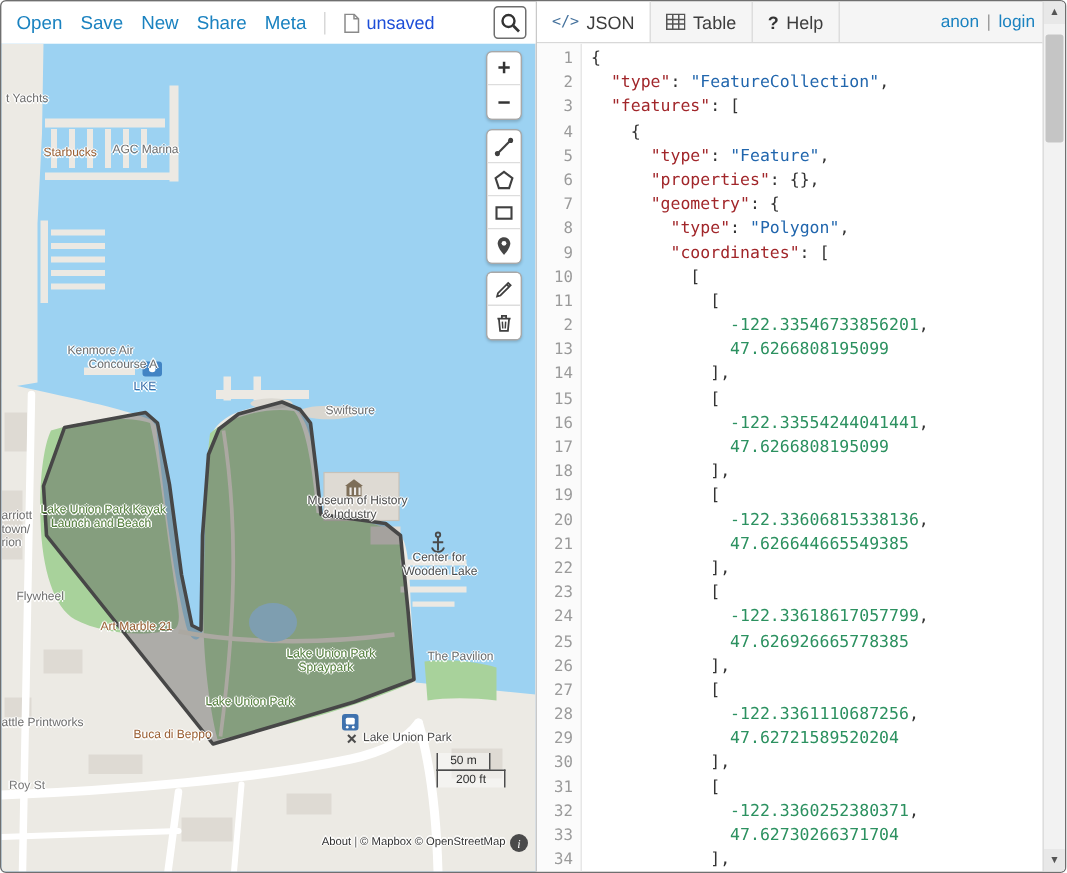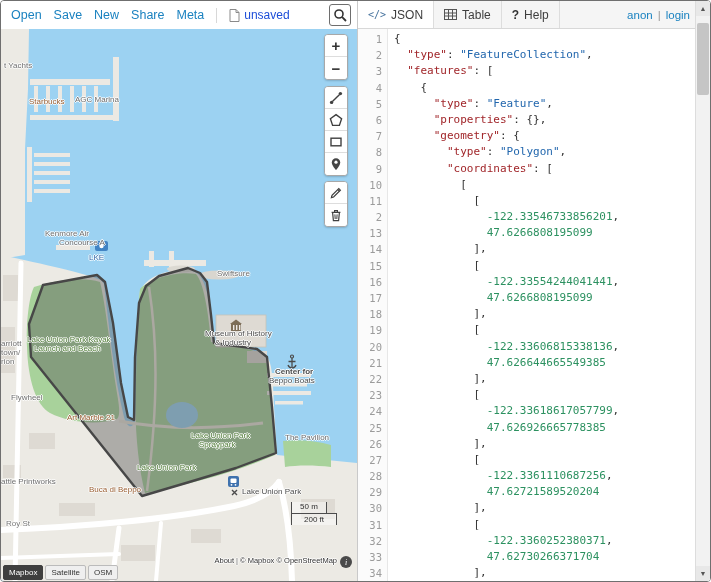--- a/index.html
+++ b/index.html
@@ -197,22 +197,22 @@
       <div class="map-labels">
           <span class="map-label c-poi" style="left: 3px; top: 32px;">t Yachts</span>
           <span class="map-label c-brown" style="left: 10px; top: 68px; margin-left: 18px;">Starbucks</span>
           <span class="map-label c-poi" style="left: 74px; top: 66px;">AGC Marina</span>
           <span class="map-label c-poi" style="left: 44px; top: 200px;">Kenmore Air</span>
           <span class="map-label c-poi" style="left: 46px; top: 209px; padding-left: 12px;">Concourse A</span>
           <span class="map-label c-transit" style="left: 88px; top: 224px;">LKE</span>
           <span class="map-label c-poi" style="left: 216px; top: 240px;">Swiftsure</span>
           <span class="map-label c-dark" style="left: 204px; top: 300px;">Museum of History</span>
           <span class="map-label c-dark" style="left: 214px; top: 309px;">&amp; Industry</span>
-          <span class="map-label c-dark" style="left: 274px; top: 338px; font-weight: bold;">Center for</span>
-          <span class="map-label c-dark" style="left: 268px; top: 347px;">Beppo Boats</span>
+          <span class="map-label c-dark" style="left: 274px; top: 338px;">Center for</span>
+          <span class="map-label c-dark" style="left: 268px; top: 347px;">Wooden Lake</span>
           <span class="map-label c-park" style="left: 26px; top: 306px;">Lake Union Park Kayak</span>
           <span class="map-label c-park" style="left: 33px; top: 315px;">Launch and Beach</span>
           <span class="map-label c-poi" style="left: 10px; top: 364px;">Flywheel</span>
           <span class="map-label c-brown" style="left: 18px; top: 384px; margin-left: 48px;">Art Marble 21</span>
           <span class="map-label c-park" style="left: 190px; top: 402px;">Lake Union Park</span>
           <span class="map-label c-park" style="left: 198px; top: 411px;">Spraypark</span>
           <span class="map-label c-poi" style="left: 284px; top: 404px;">The Pavilion</span>
           <span class="map-label c-poi" style="left: 333px; top: 376px; margin-left: 34px;">Danie</span>
           <span class="map-label c-park" style="left: 136px; top: 434px;">Lake Union Park</span>
           <span class="map-label c-dark" style="left: 241px; top: 458px;">Lake Union Park</span>
@@ -278,25 +278,20 @@
         <div class="scale-ft">200 ft</div>
       </div>
 
       <div class="attribution">
         <span>About</span><span class="sep">|</span><span>© Mapbox © OpenStreetMap</span>
       </div>
       <div class="info-btn">
           <span>i</span>
         </div>
 
-      <div class="layer-switch">
-        <span class="layer-chip active">Mapbox</span>
-        <span class="layer-chip">Satellite</span>
-        <span class="layer-chip">OSM</span>
-      </div>
     </div>
   </div>
 
   <div class="code-pane">
     <div class="topbar-right">
       <div class="tab active">
         <span class="code-glyph">&lt;/&gt;</span>
         <span>JSON</span>
       </div>
       <div class="tab">

